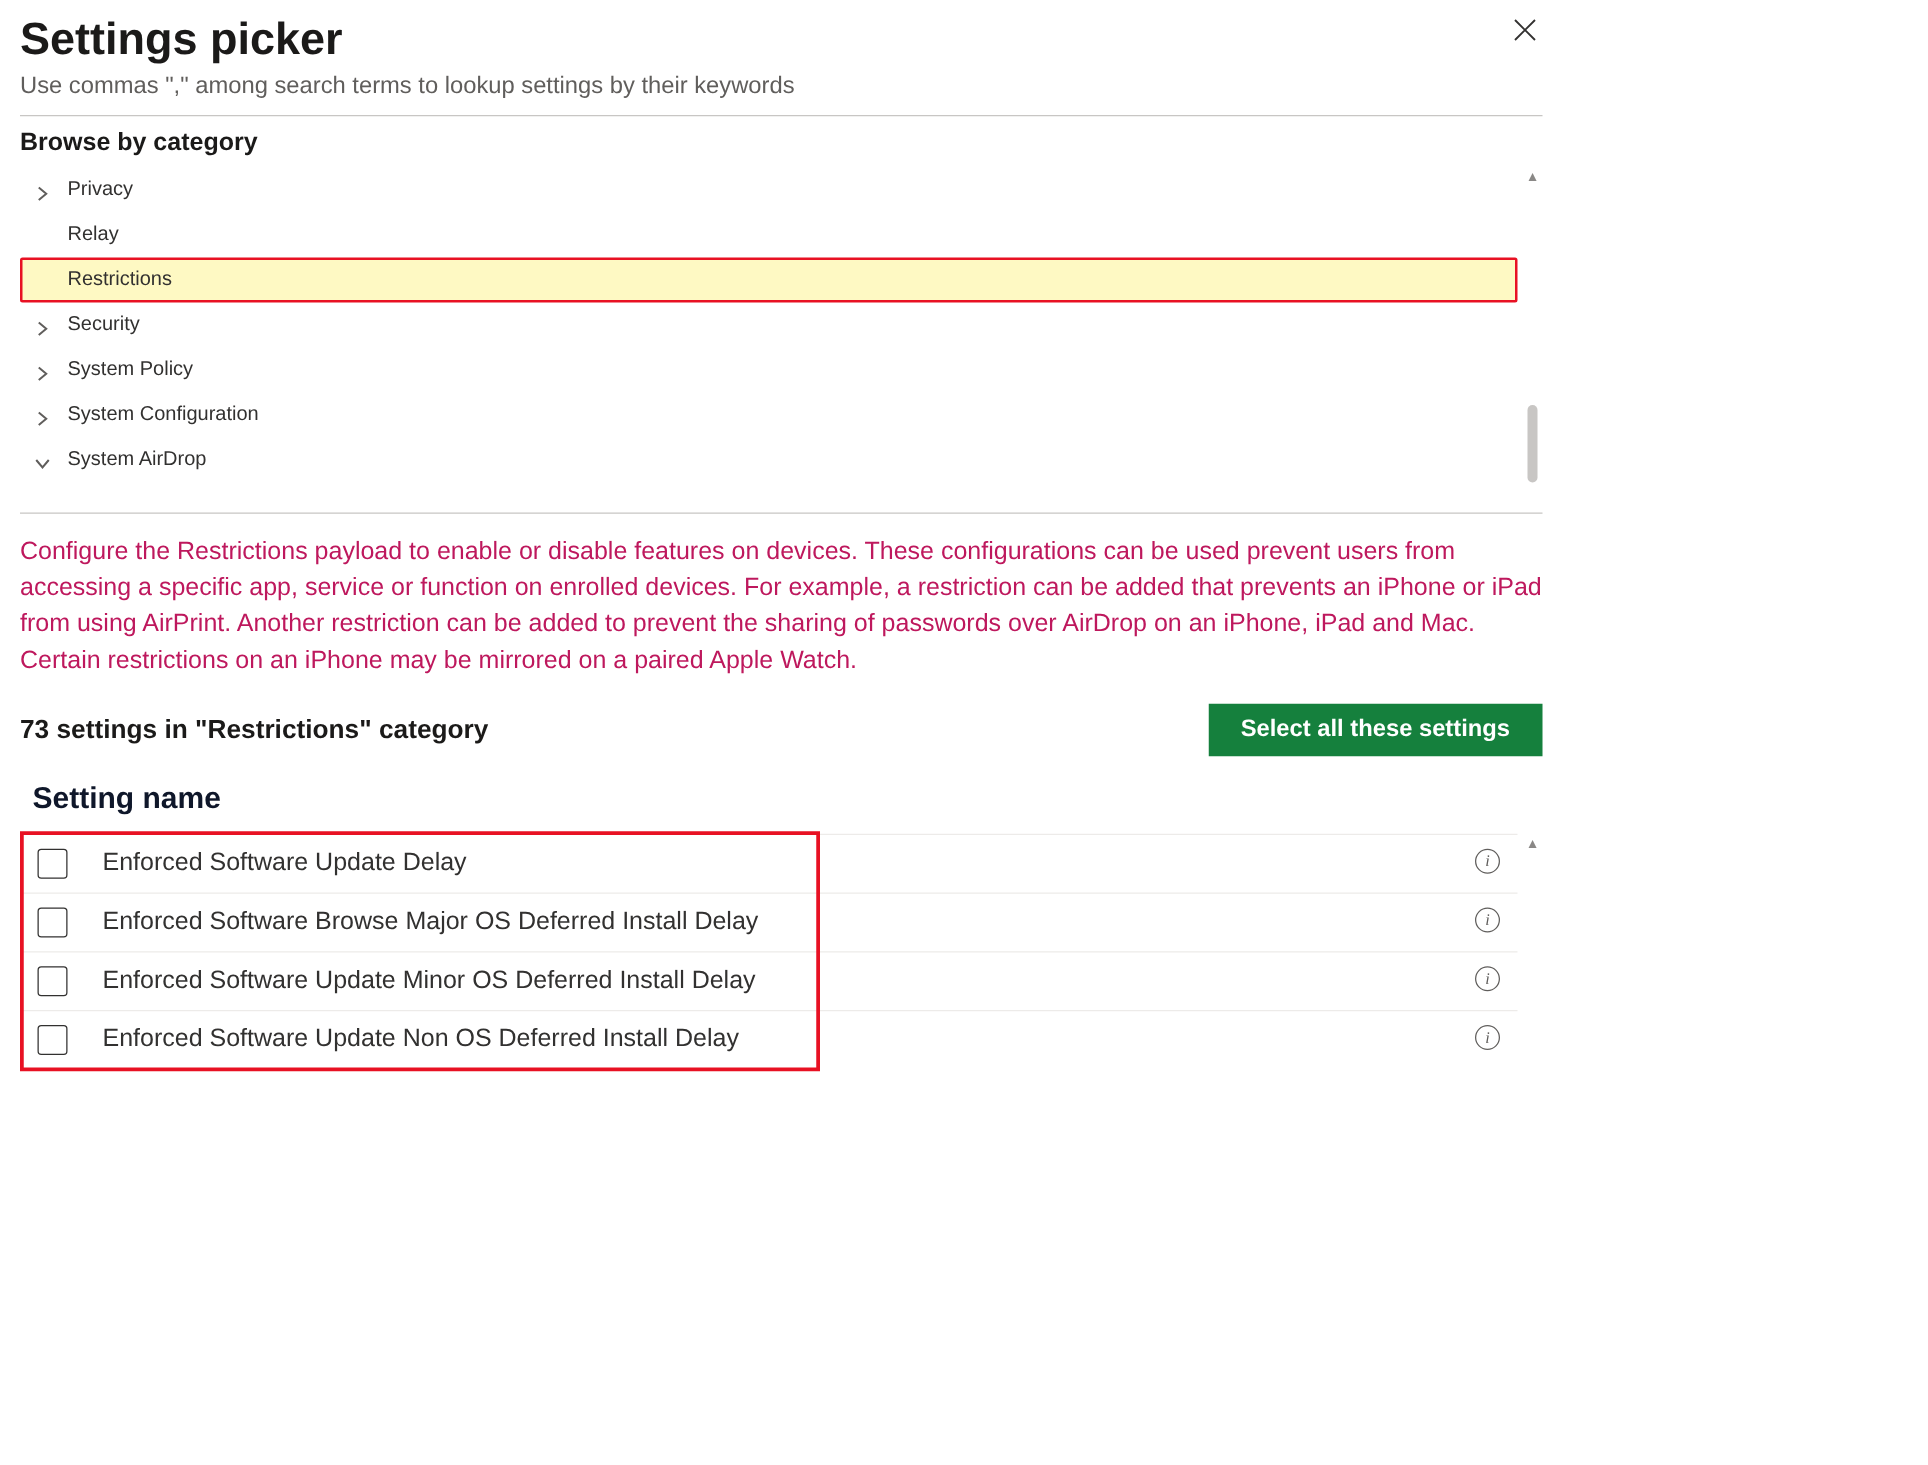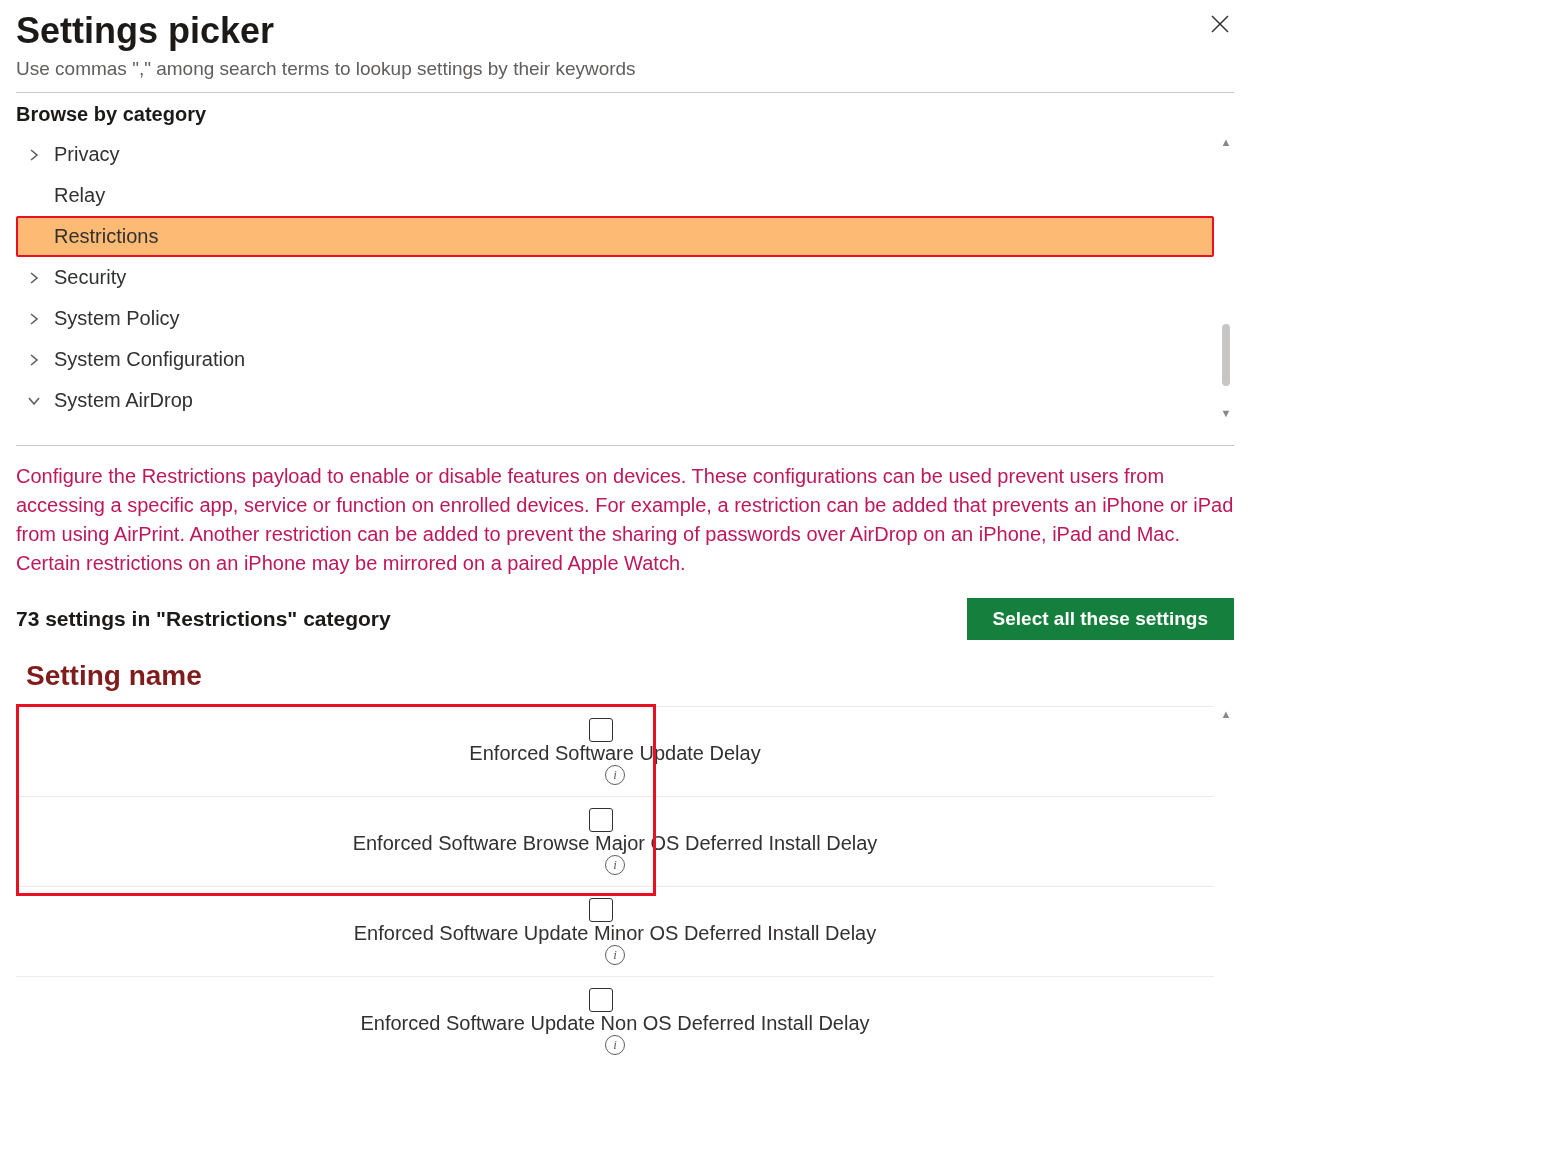--- a/index.html
+++ b/index.html
@@ -55,29 +55,29 @@
       color: #1b1a19;
       margin-top: 10px;
       margin-bottom: 8px;
     }
     .category-list {
       position: relative;
       padding-right: 20px;
     }
     .category-item {
       display: flex;
-      align-items: center;
+      align-items: flex-end;
       padding: 7px 6px;
-      font-size: 20px;
+      font-size: 16px;
       color: #323130;
       cursor: pointer;
       border: 2px solid transparent;
     }
     .category-item.selected {
-      background: #fdba74;
+      background: #fef9c3;
       border: 2px solid #e81123;
       border-radius: 2px;
     }
     .chevron {
       width: 20px;
       display: inline-flex;
       justify-content: center;
       margin-right: 10px;
       color: #605e5c;
     }
@@ -137,37 +137,35 @@
       background: #15803d;
       color: #ffffff;
       border: none;
       padding: 10px 26px;
       font-size: 19px;
       font-weight: 600;
       cursor: pointer;
       font-family: inherit;
     }
     .column-header {
-      font-size: 28px;
-      font-weight: 600;
-      color: #7f1d1d;
+      font-size: 24px;
+      font-weight: 600;
+      color: #0f172a;
       padding: 6px 10px 14px 10px;
     }
     .settings-table-wrap {
       position: relative;
       padding-right: 20px;
     }
     .settings-row {
       display: flex;
-      align-items: center;
       padding: 11px 14px;
       border-top: 1px solid #edebe9;
       font-size: 20px;
       color: #323130;
-      flex-direction: column;
     }
     .settings-row .cb {
       width: 24px;
       height: 24px;
       border: 1.5px solid #323130;
       border-radius: 3px;
       margin-right: 28px;
       flex-shrink: 0;
       cursor: pointer;
       background: #fff;

